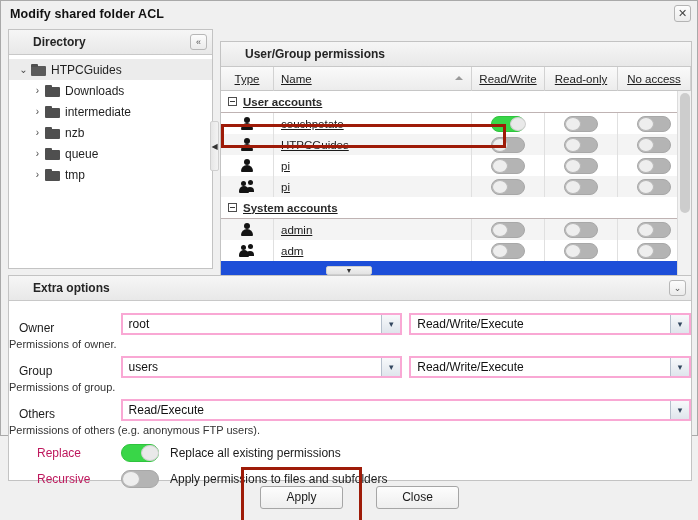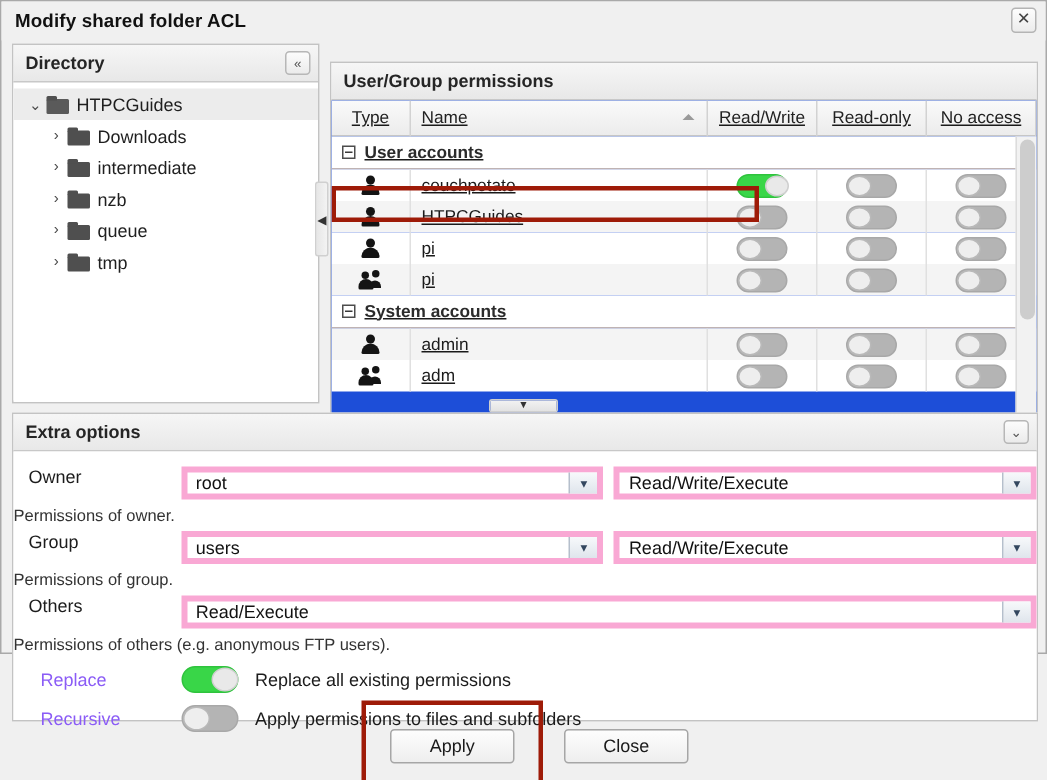--- a/index.html
+++ b/index.html
@@ -51,21 +51,21 @@
     border: 1px solid #c3c3c3;
   }
   .panel-head {
     height: 25px;
     background: linear-gradient(#f6f6f6,#e8e8e8);
     border-bottom: 1px solid #c8c8c8;
     display: flex; align-items: center;
     position: relative;
   }
   .panel-head .ph-title {
-    margin-left: 8px;
+    margin-left: 24px;
     font-weight: bold;
     font-size: 12px;
     color: #252525;
     text-align: right;
   }
   .ph-btn {
     position: absolute; right: 5px; top: 4px;
     width: 17px; height: 16px;
     border: 1px solid #b7b7b7;
     border-radius: 3px;
@@ -233,44 +233,44 @@
     background: linear-gradient(#f2f2f2,#e3e3e3);
     border: 1px solid #cfcfcf; border-radius: 2px;
     display: flex; align-items: center; justify-content: center;
     font-size: 7px; color: #333; cursor: row-resize; z-index: 6;
   }
 
   
   #extra-panel { left: 7px; top: 274px; width: 684px; height: 206px; }
   .extra-body { background: #fff; height: 179px; padding: 10px 0 0 0; position: relative; }
 
-  .frow { display: flex; align-items: flex-start; height: 24px; margin-bottom: 0; }
+  .frow { display: flex; align-items: flex-end; height: 24px; margin-bottom: 0; }
   .flabel { width: 112px; padding-left: 10px; font-size: 12px; color: #1c1c1c; }
   .fhelp { font-size: 11px; color: #333; height: 19px; line-height: 19px; }
 
   .sel {
-    height: 22px; border: 4px solid #f9a8d4;
+    height: 22px; border: 2px solid #f9a8d4;
     background: #fff; position: relative;
     display: flex; align-items: center;
     padding-left: 6px; font-size: 12px; color: #111;
     cursor: pointer;
   }
   .sel .arrow {
     position: absolute; right: 0; top: 0; bottom: 0; width: 19px;
     background: linear-gradient(#f7f9fb,#dfe5ec);
     border-left: 1px solid #b5bfcc;
     display: flex; align-items: center; justify-content: center;
     font-size: 9px; color: #33475f;
   }
   .sel-owner { width: 283px; }
   .sel-perm  { width: 283px; margin-left: 7px; }
   .sel-others{ width: 573px; }
 
   .togline { display: flex; align-items: center; height: 26px; }
-  .togline .tl-label { width: 112px; padding-left: 18px; font-size: 12px; color: #8b5cf6; }
+  .togline .tl-label { width: 112px; padding-left: 28px; font-size: 12px; color: #be185d; }
   .togline .tl-text { margin-left: 11px; font-size: 12px; color: #1b1b1b; }
   .sw.big { width: 38px; height: 18px; border-radius: 10px; }
   .sw.big .knob { width: 18px; height: 16px; }
   .sw.big.on .knob { left: 19px; }
 
   
   .footer {
     position: absolute; left: 7px; top: 480px;
     width: 684px; height: 32px;
     display: flex; align-items: center; justify-content: center;

